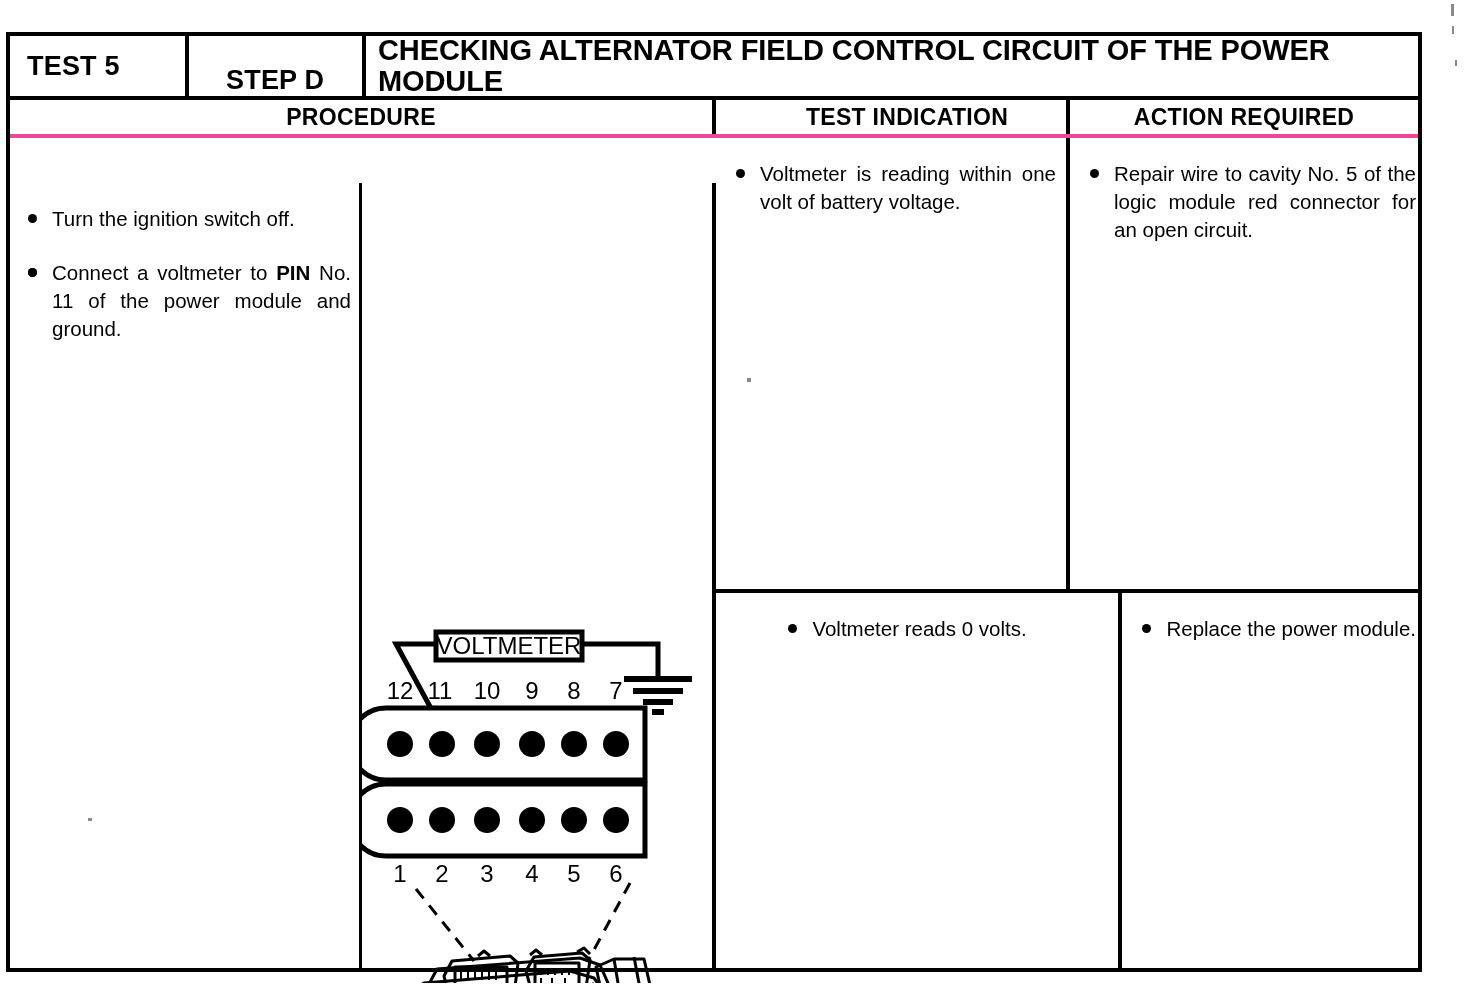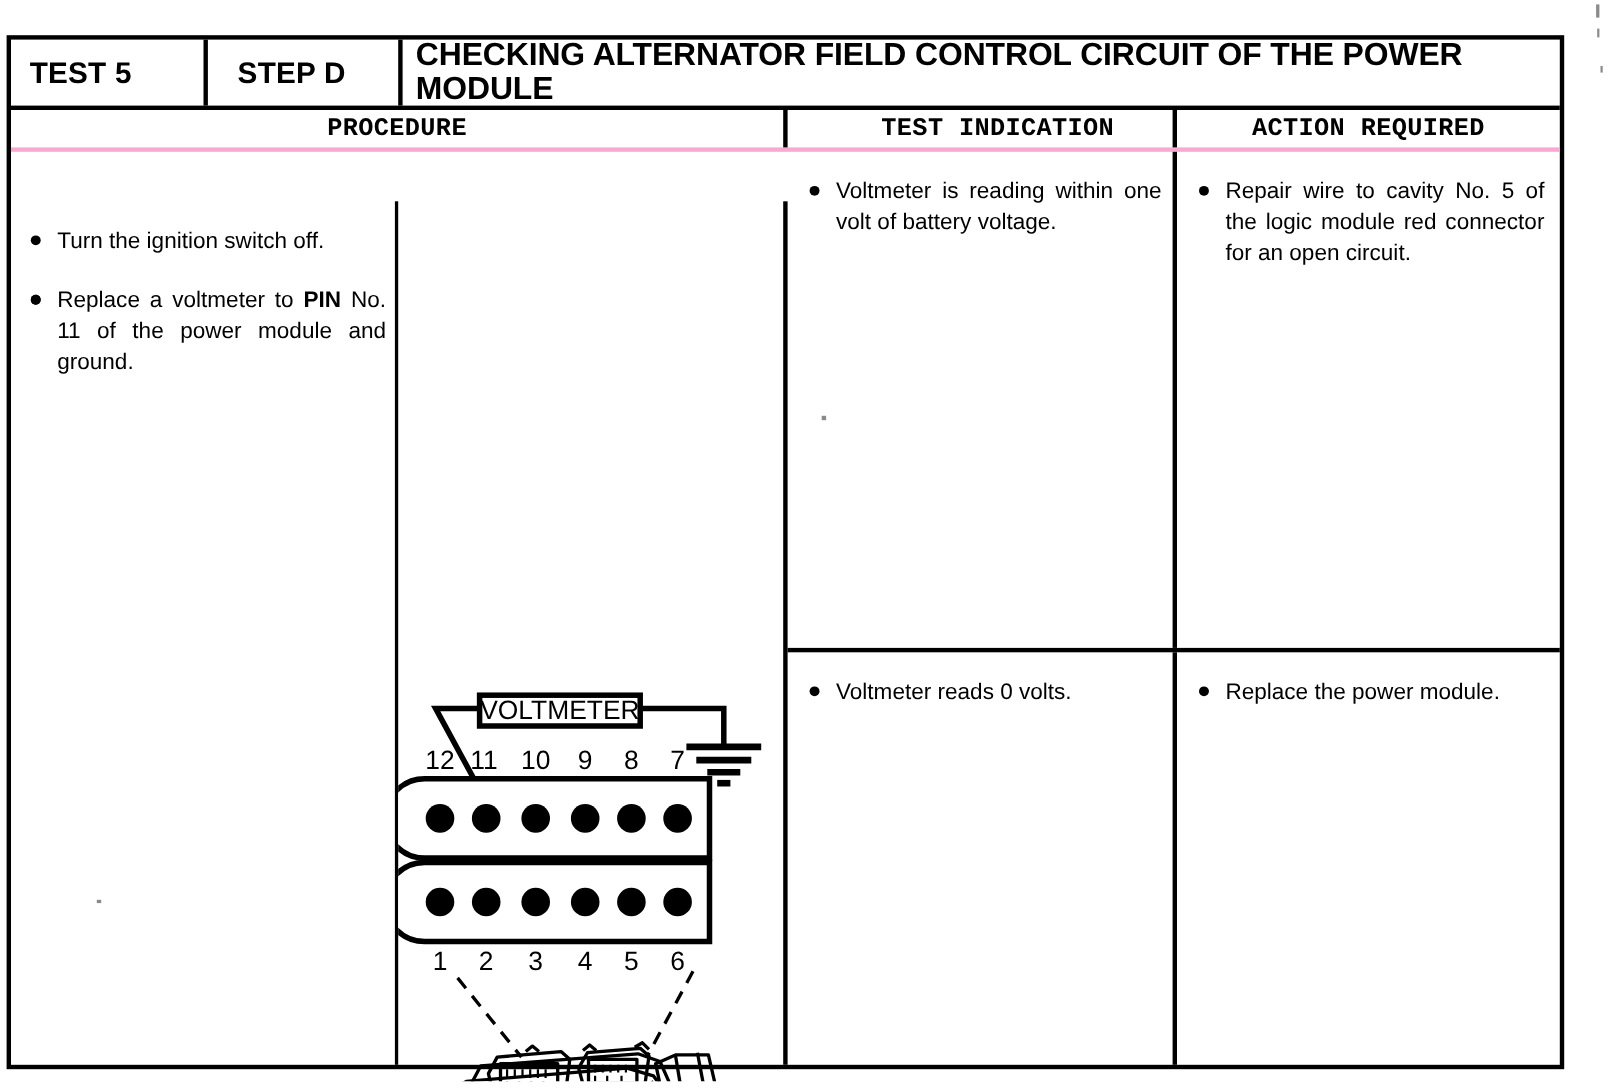--- a/index.html
+++ b/index.html
@@ -50,22 +50,22 @@
     box-sizing: border-box;
     display: flex;
     align-items: center;
     padding-left: 17px;
   }
   .hdr-step {
     width: 177px;
     border-right: 4px solid #000;
     box-sizing: border-box;
     display: flex;
-    align-items: center;
-    padding-left: 27px;
+    align-items: flex-end;
+    padding-left: 37px;
   }
   .hdr-title {
     flex: 1;
     box-sizing: border-box;
     display: flex;
     align-items: center;
     padding-left: 12px;
   }
   .hdr-label {
     font-size: 27px;
@@ -81,22 +81,21 @@
 
   
   .colhead-band {
     position: absolute;
     left: 0;
     top: 64px;
     width: 100%;
     height: 38px;
     display: flex;
     box-sizing: border-box;
-    border-bottom: 4px solid #f9a8d4;
-    font-family: Liberation Mono, monospace;
+    border-bottom: 4px solid #ec4899;
   }
   .colhead {
     box-sizing: border-box;
     display: flex;
     align-items: center;
     justify-content: center;
     font-size: 23px;
     font-weight: bold;
     letter-spacing: 0.3px;
   }
@@ -129,20 +128,21 @@
   }
   .proc-diagram {
     flex: 1;
     position: relative;
     padding-left: 12px;
   }
   .col-right {
     flex: 1;
     display: flex;
     flex-direction: column;
+    align-items: flex-end;
   }
   .right-row {
     display: flex;
     box-sizing: border-box;
   }
   .right-row.first {
     height: 455px;
     border-bottom: 4px solid #000;
   }
   .right-row.second {
@@ -150,21 +150,21 @@
   }
   .cell-indication {
     width: 354px;
     border-right: 4px solid #000;
     box-sizing: border-box;
     padding: 22px 10px 0 12px;
   }
   .cell-action {
     flex: 1;
     box-sizing: border-box;
-    padding: 22px 14px 0 12px;
+    padding: 22px 2px 0 12px;
   }
 
   
   .blist { list-style: none; margin: 0; padding: 0; }
   .bitem {
     position: relative;
     padding-left: 32px;
     margin-bottom: 26px;
     font-size: 20.5px;
     line-height: 1.36;
@@ -230,21 +230,21 @@
           <ul class="blist">
             <li class="bitem">
               <span class="dot"></span>
               <span>Turn the ignition switch off.</span>
             </li>
             <li class="bitem">
               <span class="dot"></span>
             </li>
             <li class="bitem">
               <span class="dot"></span>
-              <span>Replace a voltmeter to </span><span class="bold">PIN</span><span> No. 11 of the power module and ground.</span>
+              <span>Connect a voltmeter to </span><span class="bold">PIN</span><span> No. 11 of the power module and ground.</span>
             </li>
           </ul>
         </div>
 
         <div class="proc-diagram">
 
           <svg class="diagram-svg" width="350" height="800" viewBox="0 0 350 800">
 
             <rect x="74" y="449" width="146" height="28" fill="#fff" stroke="#000" stroke-width="5"></rect>
             <text x="147" y="471" font-family="Liberation Sans, sans-serif" font-size="24" text-anchor="middle" fill="#000">VOLTMETER</text>

